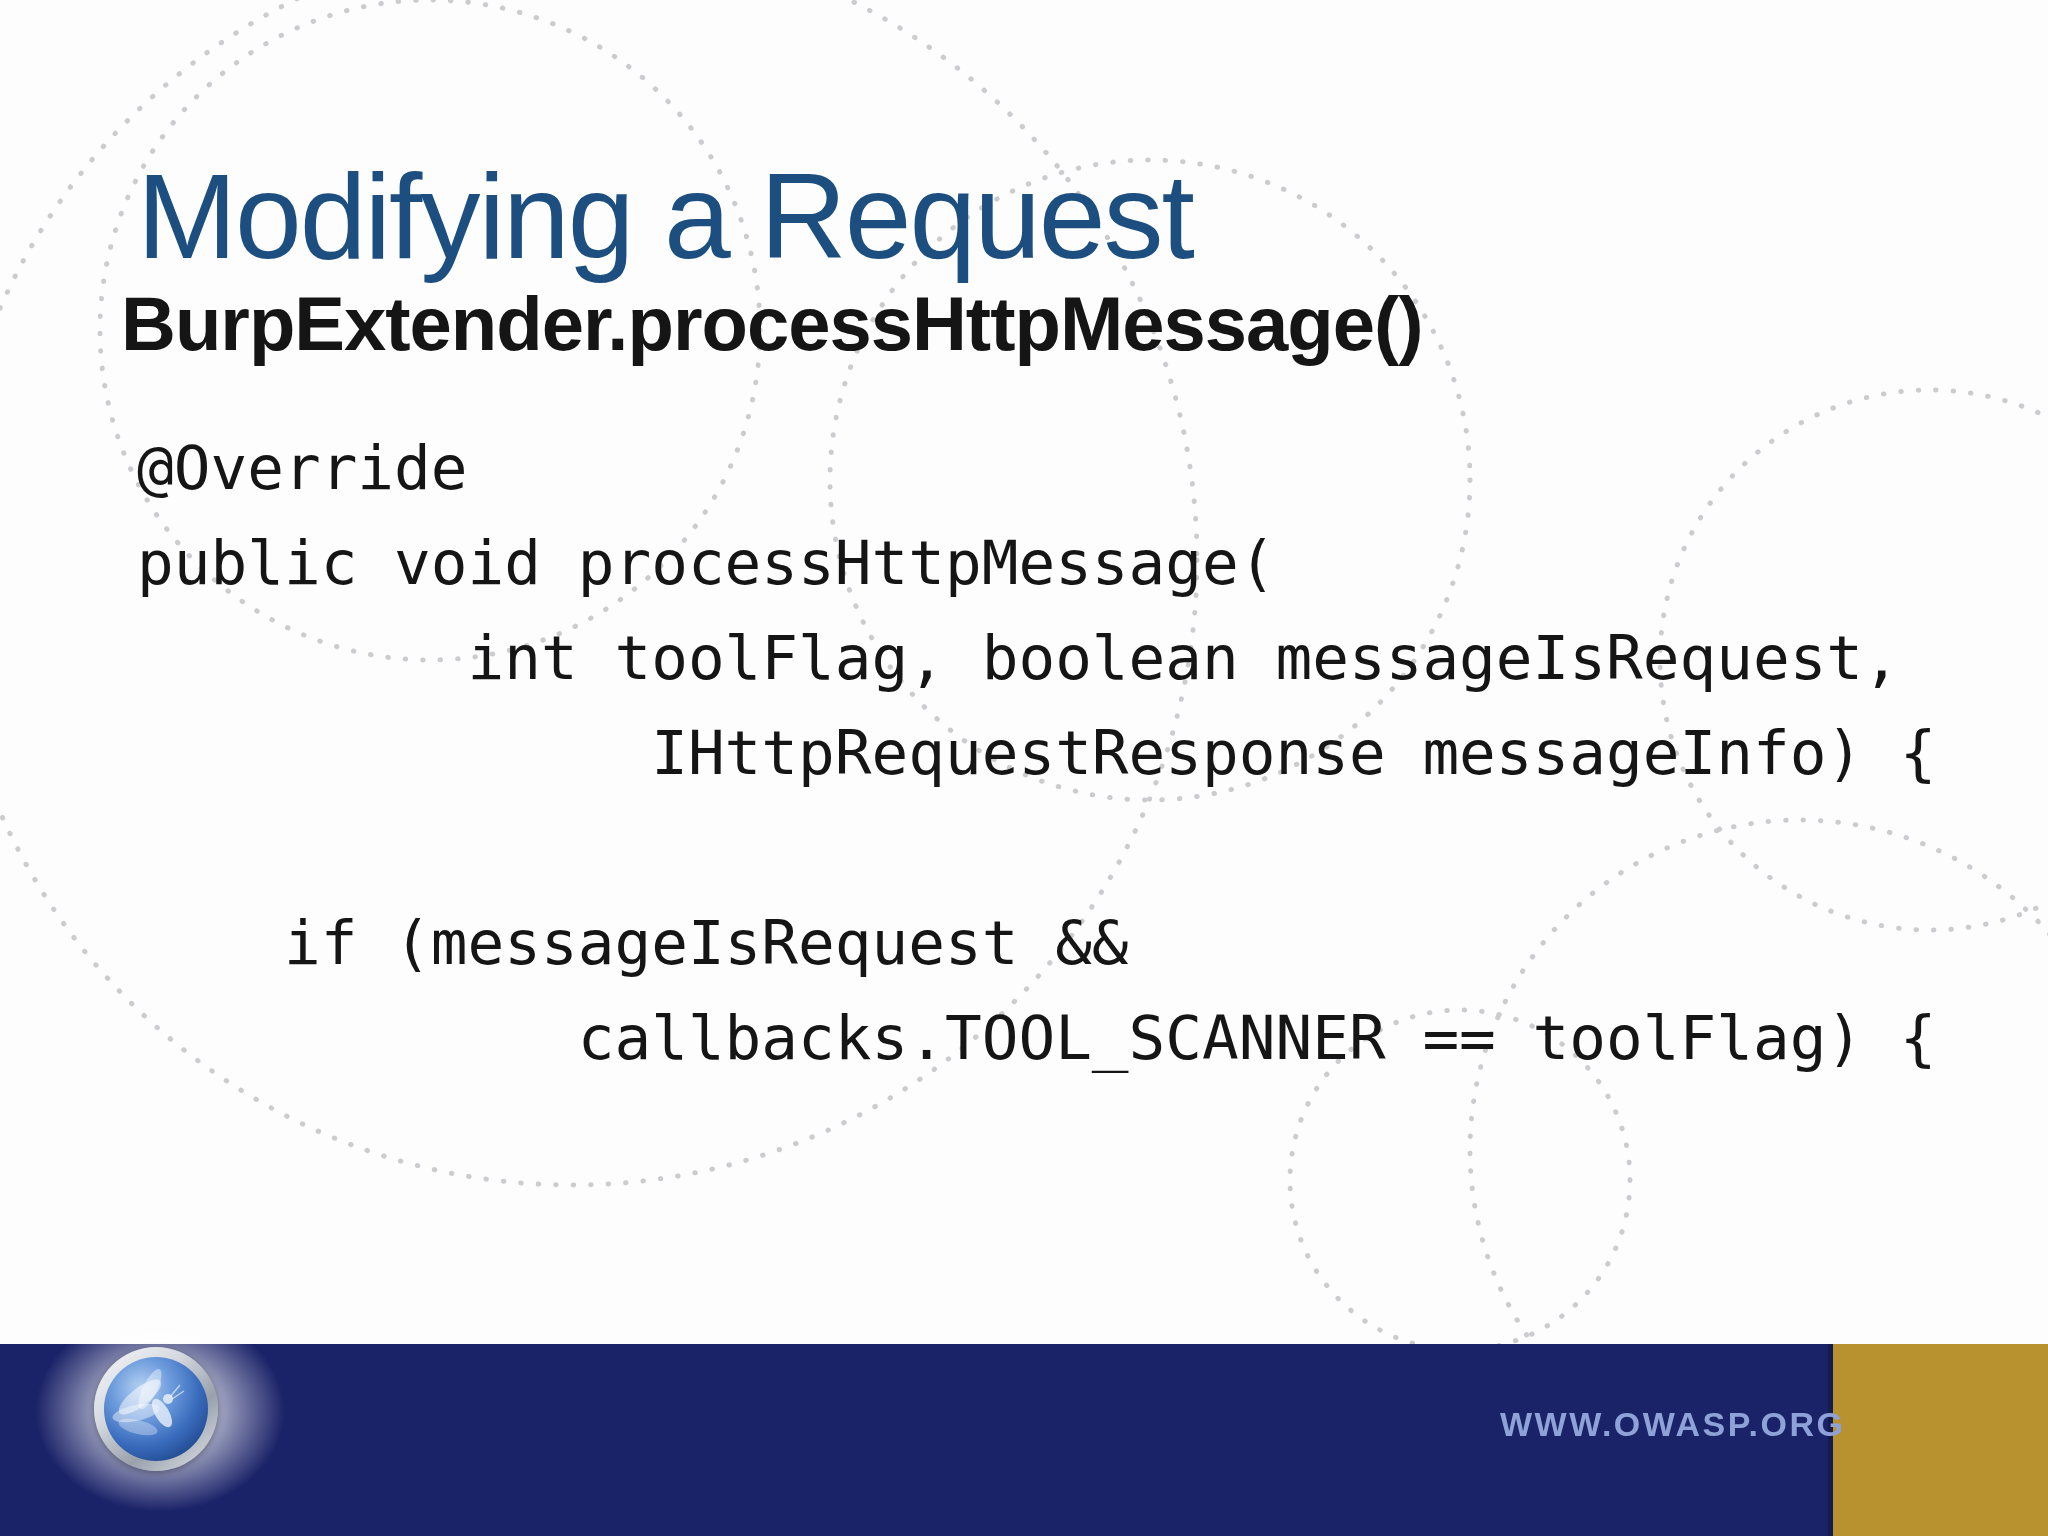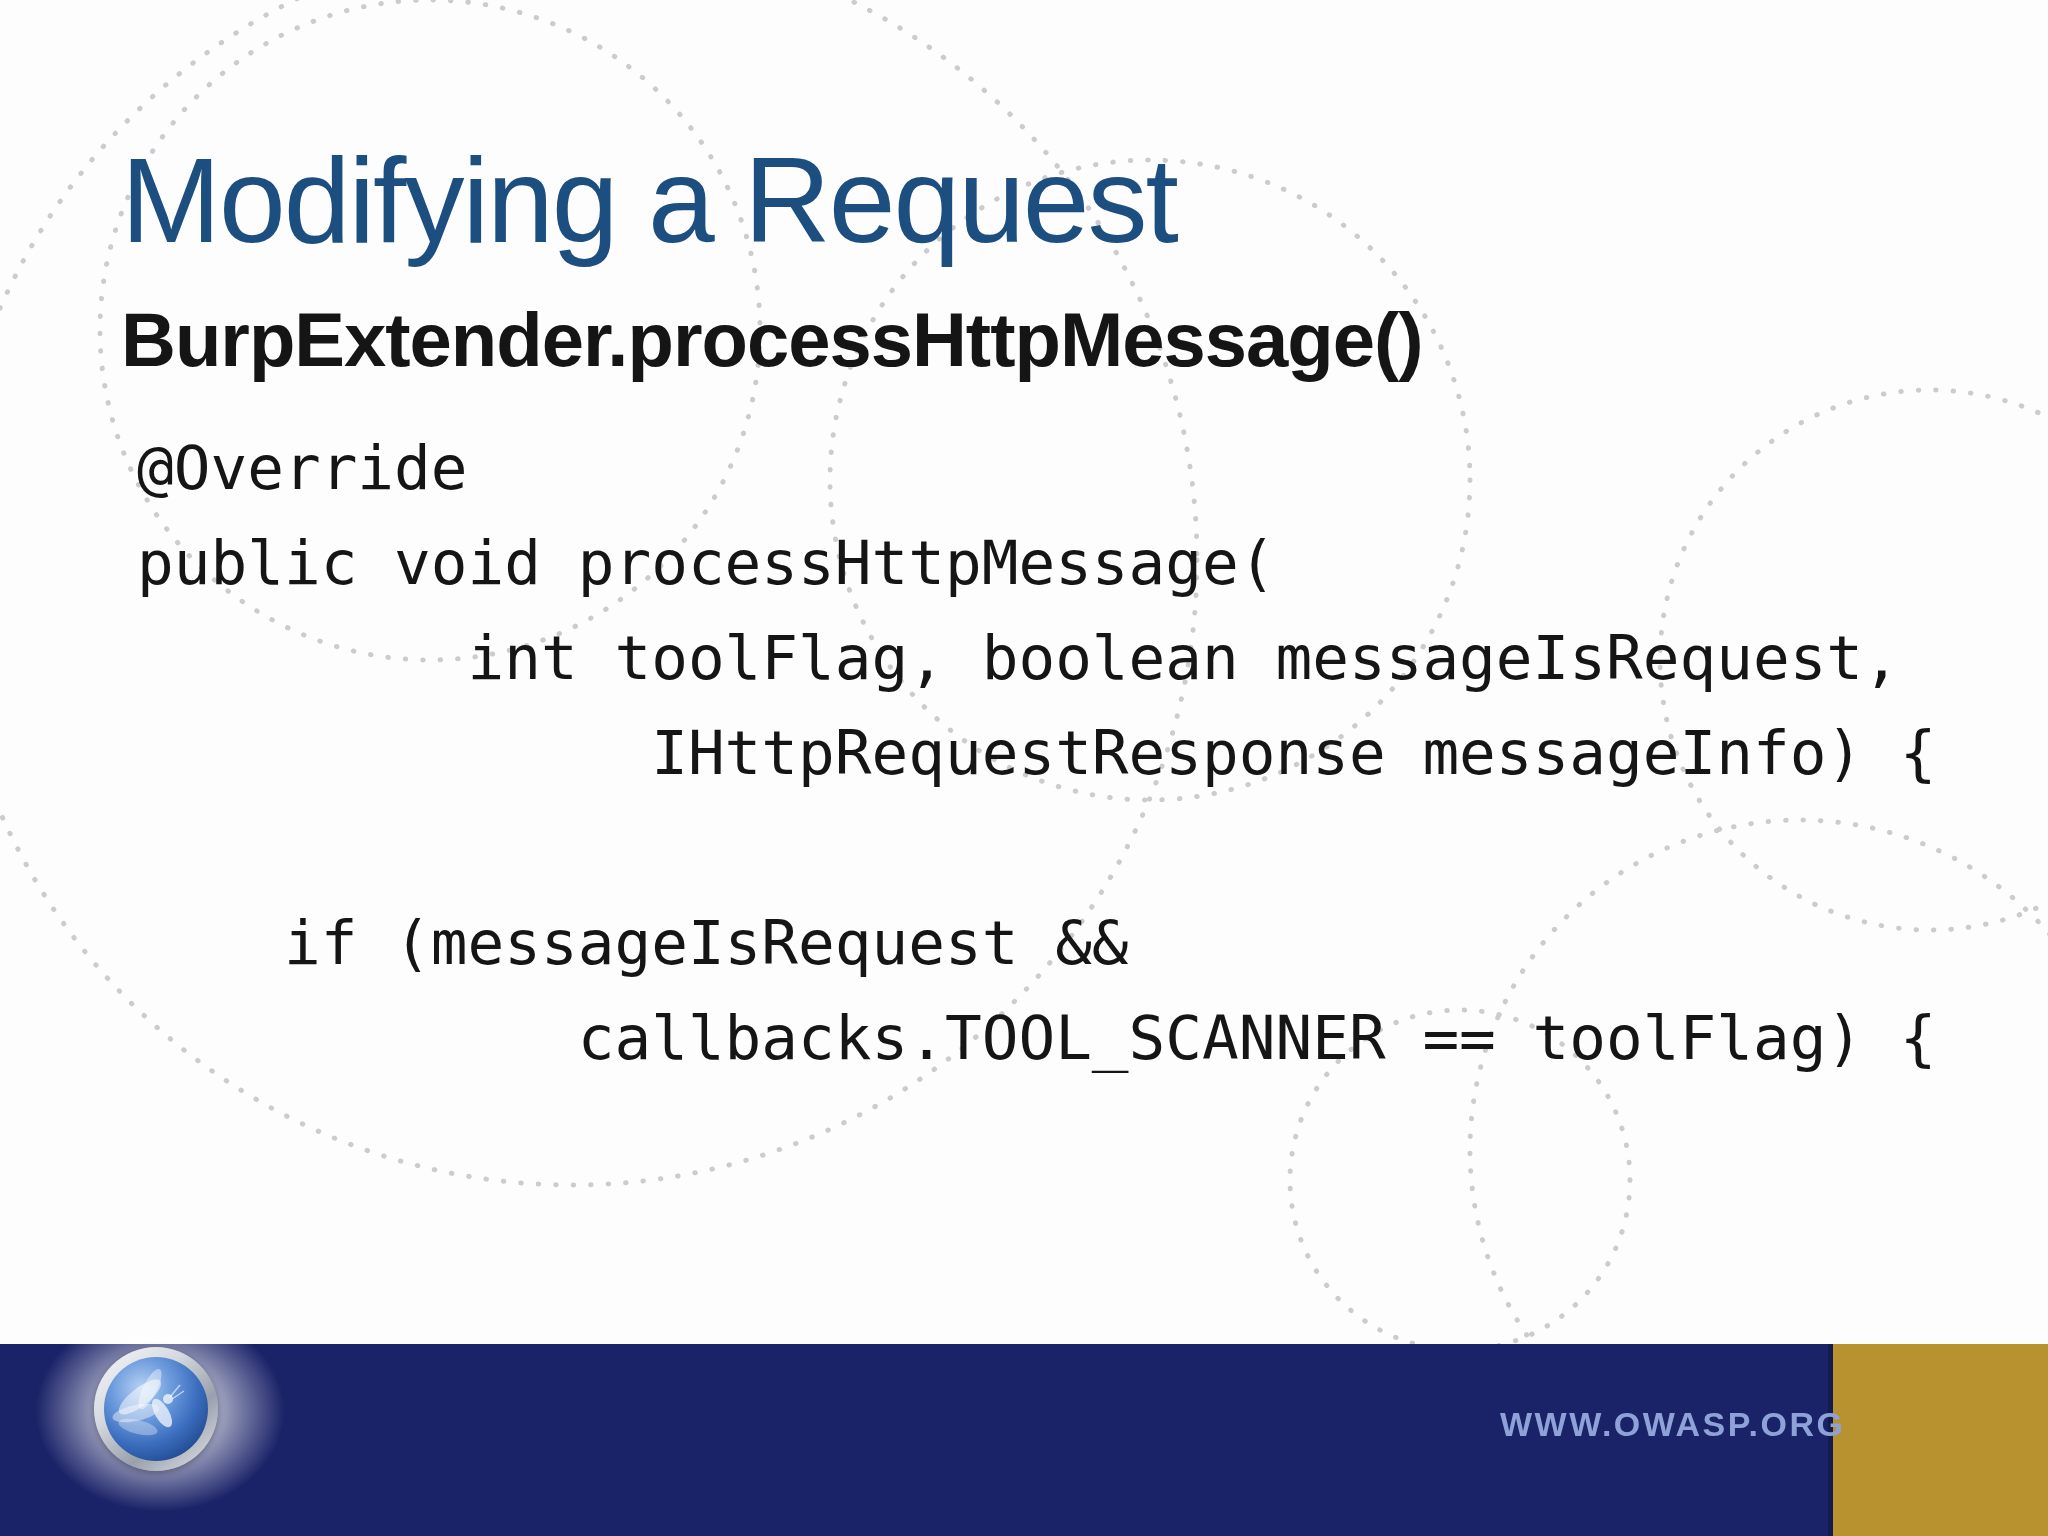--- a/index.html
+++ b/index.html
@@ -24,33 +24,33 @@
     fill: none;
     stroke: var(--dot-gray, #ccccd0);
     stroke-width: 5;
     stroke-linecap: round;
     stroke-dasharray: 0.5 17;
   }
 
   .page-title {
     position: absolute;
     left: 121px; top: 140px;
-    margin: 0;
+    margin: 16px;
     z-index: 2;
     font-size: 120px;
     line-height: 120px;
     font-weight: 400;
     letter-spacing: -2px;
     color: var(--title-blue, #1c4e80);
     white-space: nowrap;
   }
 
   .page-subtitle {
     position: absolute;
-    left: 121px; top: 300px;
+    left: 121px; top: 284px;
     margin: 0;
     z-index: 2;
     font-size: 76px;
     line-height: 80px;
     font-weight: 700;
     letter-spacing: -1px;
     color: var(--text-black, #151515);
     white-space: nowrap;
   }
 

